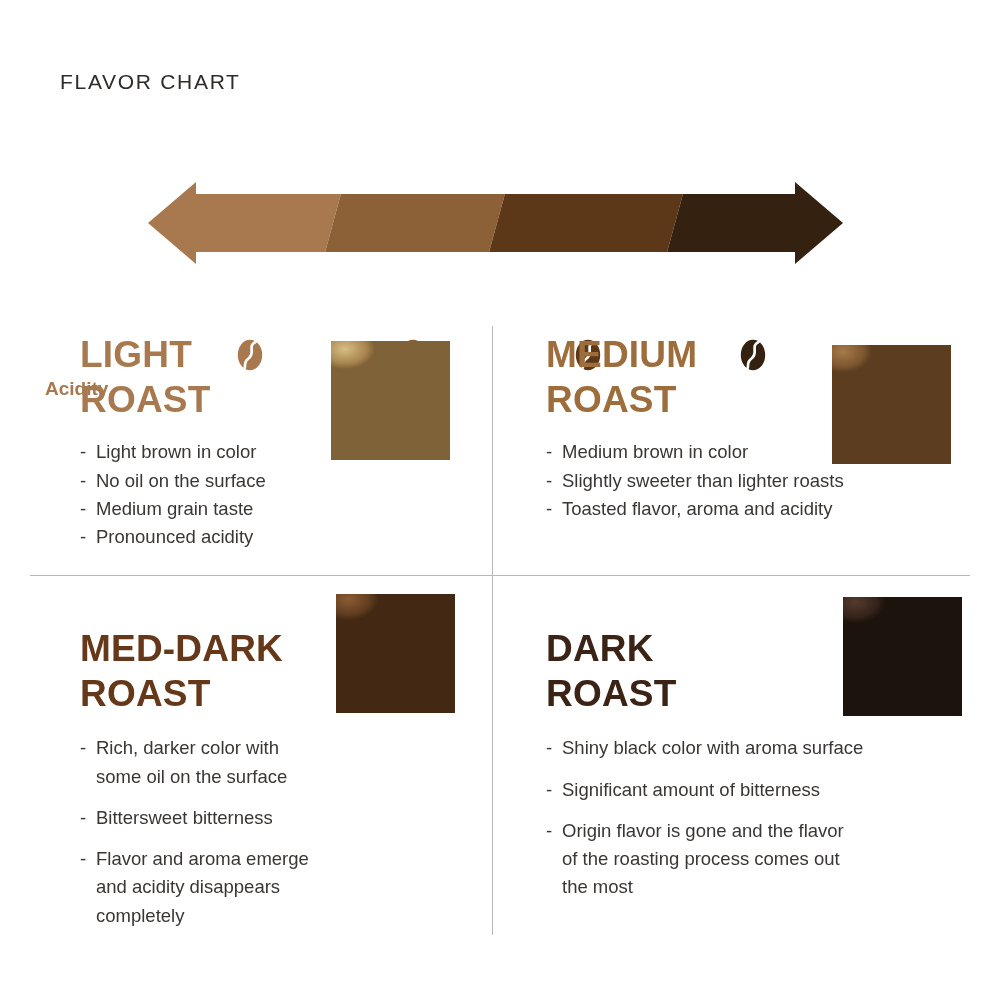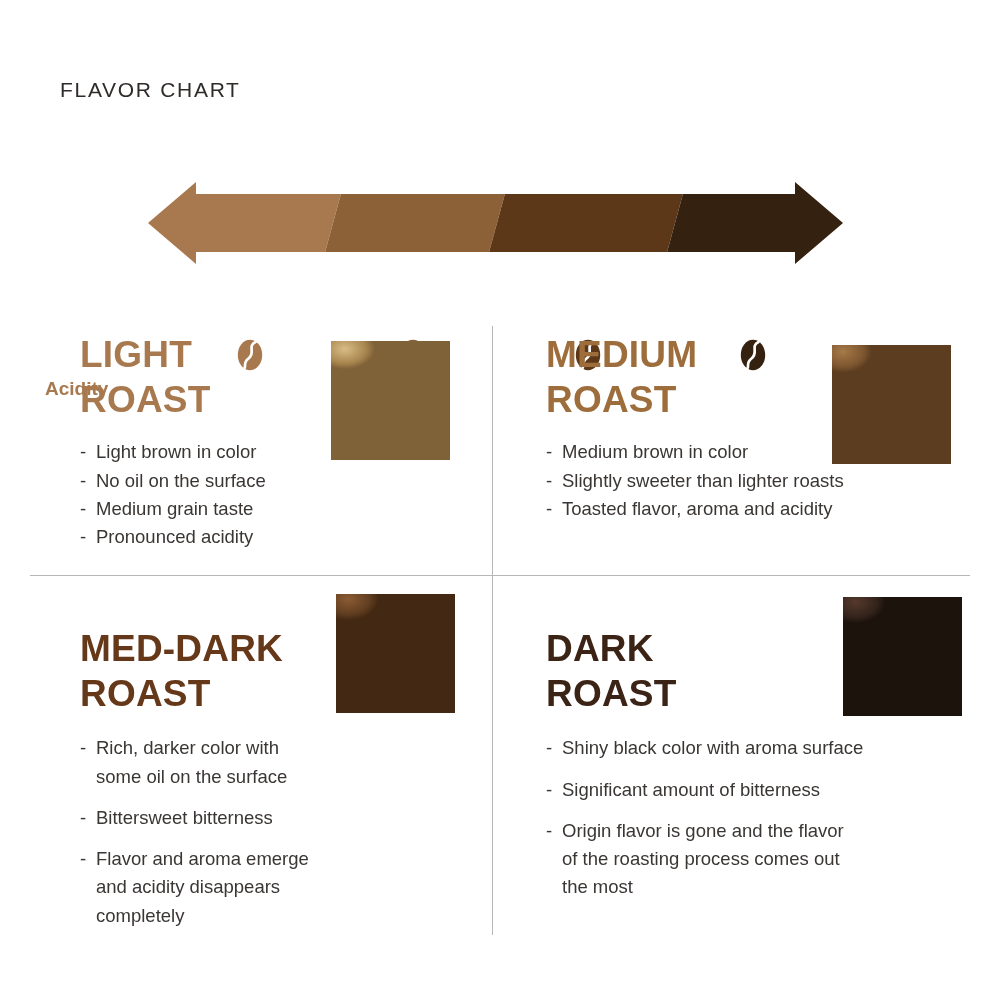--- a/index.html
+++ b/index.html
@@ -19,21 +19,20 @@
   
   #chart-title {
     position: absolute;
     left: 60px;
     top: 70px;
     font-size: 21px;
     letter-spacing: 1.7px;
     color: #2f2b29;
     font-weight: 400;
     white-space: nowrap;
-    margin-top: 8px;
   }
 
   
   #scale-band {
     position: absolute;
     left: 0;
     top: 168px;
     width: 920px;
     height: 110px;
   }

